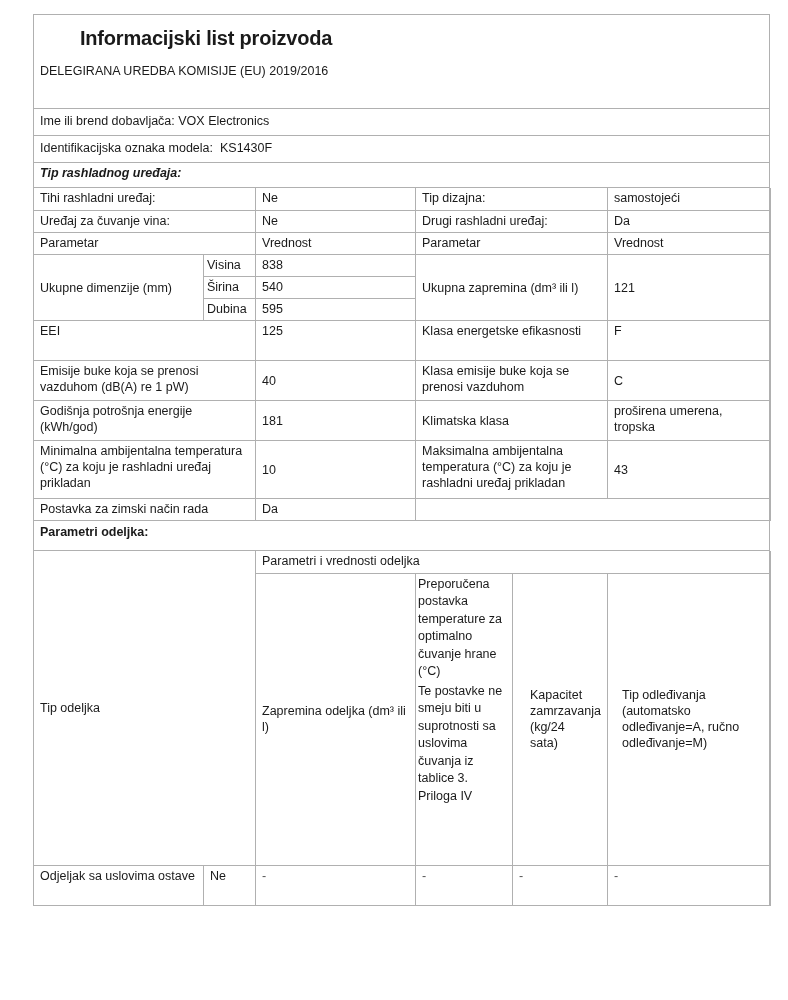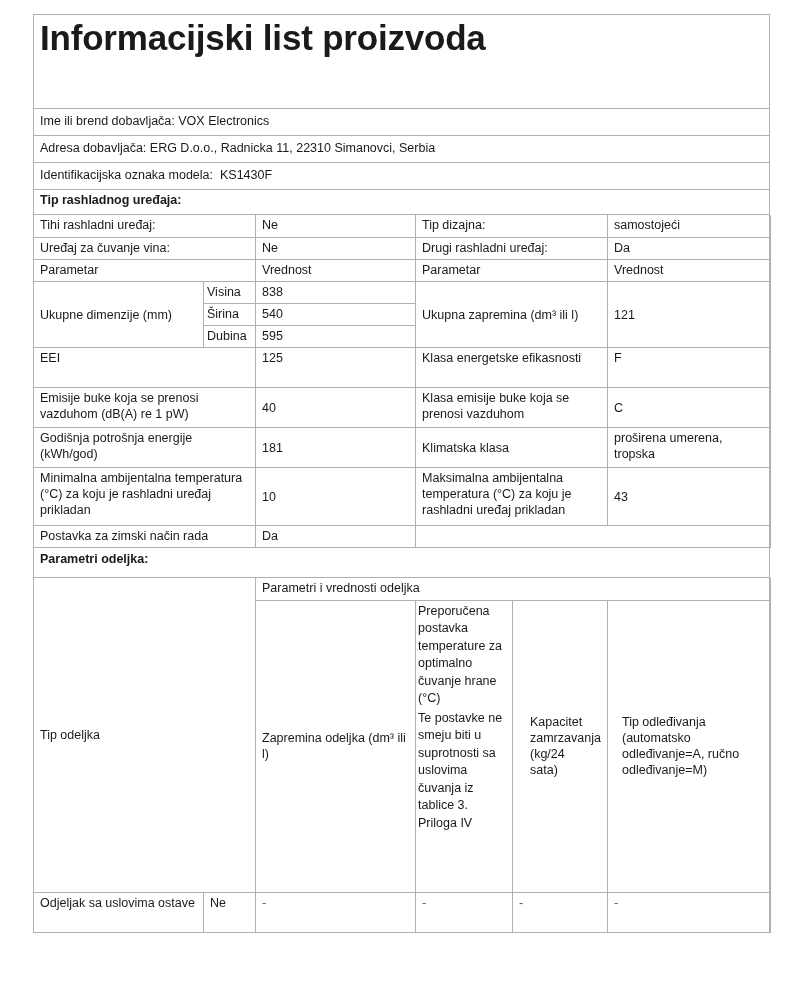--- a/index.html
+++ b/index.html
@@ -1,57 +1,54 @@
 <!DOCTYPE html>
 <html><head>
 <meta charset="utf-8">
 <style>
   * { box-sizing: border-box; margin: 0; padding: 0; }
   html, body { width: 788px; height: 1000px; background: #ffffff; overflow: hidden; }
   body { font-family: "Liberation Sans", sans-serif; color: #1a1a1a; position: relative; }
   .sheet { position: absolute; left: 33px; top: 14px; width: 737px; border: 1px solid #b0b0b0; border-bottom: none; }
   .row { position: relative; border-bottom: 1px solid #b0b0b0; font-size: 12.5px; }
   .title-block { height: 94px; padding: 6px 6px 0 6px; }
-  .title { font-size: 35px; font-weight: bold; letter-spacing: -0.2px; line-height: 34px; }
+  .title { font-size: 20px; font-weight: bold; letter-spacing: -0.2px; line-height: 34px; margin-left: 40px; }
   .subtitle { font-size: 12.5px; margin-top: 9px; }
   .info { height: 27px; padding: 5px 6px 0 6px; }
   .info b { font-weight: normal; }
   .section { height: 24px; padding: 3px 6px 0 6px; font-weight: bold; }
   .section.tall { height: 28px; padding-top: 5px; }
   table.grid { border-collapse: collapse; width: 737px; table-layout: fixed; font-size: 12.5px; margin-left: -1px; }
   table.grid td { border: 1px solid #b0b0b0; padding: 2px 6px; vertical-align: top; line-height: 16px; }
   table.grid td.mid { vertical-align: middle; }
   table.grid td.center { }
   table.grid tr:first-child td { border-top: none; }
   .hdr td { height: 22px; }
   .dash { color: #555; }
 </style>
 </head>
 <body>
 
 <div class="sheet">
 
   <div class="row title-block">
     <div class="title">Informacijski list proizvoda</div>
+    <div class="subtitle">DELEGIRANA UREDBA KOMISIJE (EU) 2019/2016</div>
   </div>
 
   <div class="row info">
     <b>Ime ili brend dobavljača:</b>
     <span>VOX Electronics</span>
   </div>
   <div class="row info">
-    <b>Adresa dobavljača:</b>
-    <span>ERG D.o.o., Radnicka 11, 22310 Simanovci, Serbia</span>
-  </div>
-  <div class="row info">
     <b>Identifikacijska oznaka modela:</b>&nbsp;
     <span>KS1430F</span>
   </div>
 
-  <div class="row section" style="height:25px;">Tip rashladnog uređaja:</div>
+  <div class="row section" style="height:25px;font-style:italic;">Tip rashladnog uređaja:</div>
 
   <table class="grid">
     <colgroup>
         <col style="width:222px">
         <col style="width:160px">
         <col style="width:192px">
         <col style="width:163px">
       </colgroup>
     <tbody>
         <tr class="hdr">

